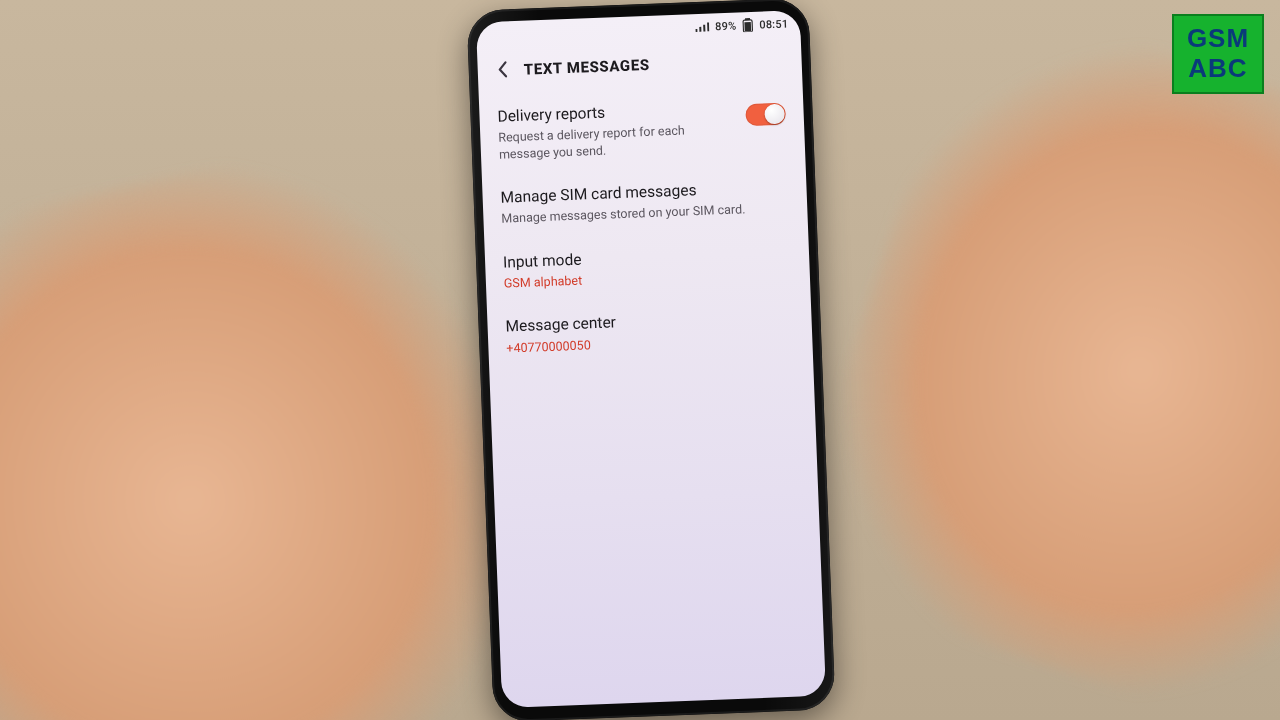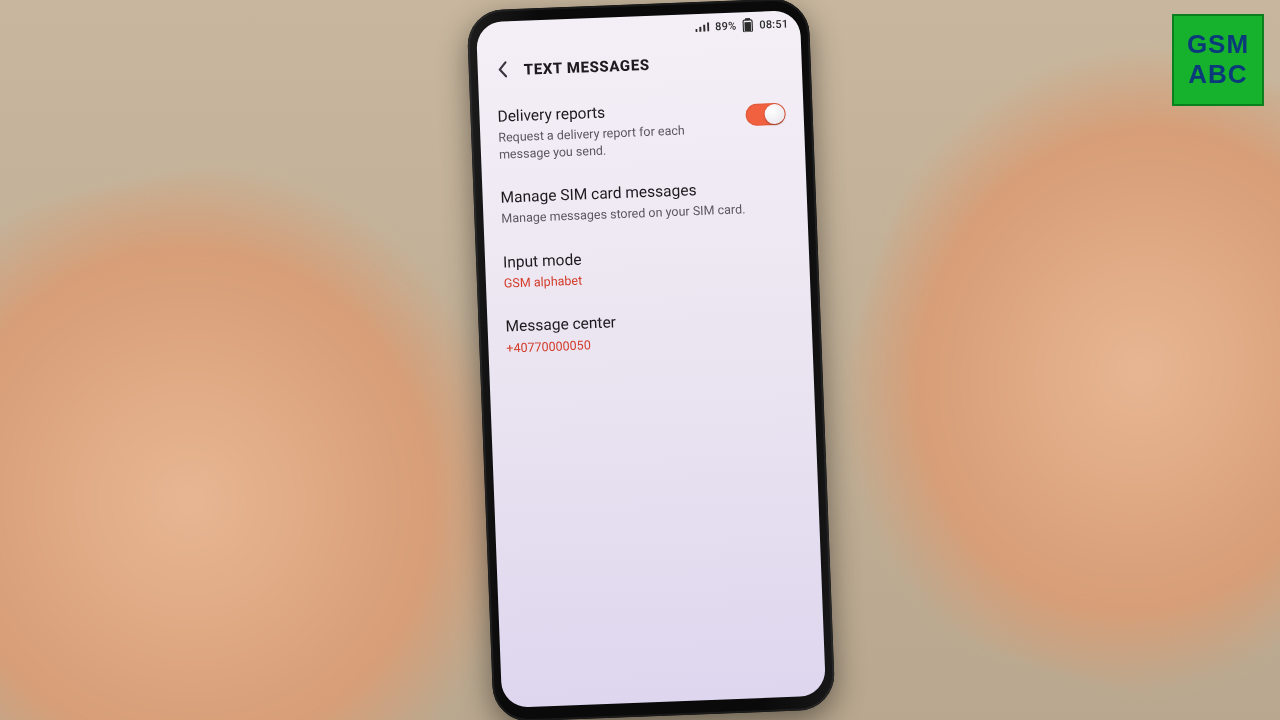--- a/index.html
+++ b/index.html
@@ -108,21 +108,21 @@
     position:absolute; top:1px; right:1px;
     width:20px; height:20px; border-radius:50%;
     background: radial-gradient(circle at 35% 30%, #ffffff 0%, #eceaef 70%);
     box-shadow: 0 1px 2px rgba(0,0,0,.35);
   }
 
   
   .badge {
     position:absolute;
     right: 16px; top: 14px;
-    width: 92px; height: 92px;
+    width: 92px; height: 80px;
     background: #16b22e;
     border: 2px solid #0a7f1e;
     display:flex; align-items:center; justify-content:center;
     z-index: 10;
   }
   .badge-text {
     font-family: Arial, sans-serif;
     font-weight: 700;
     font-size: 26px;
     line-height: 1.15;

